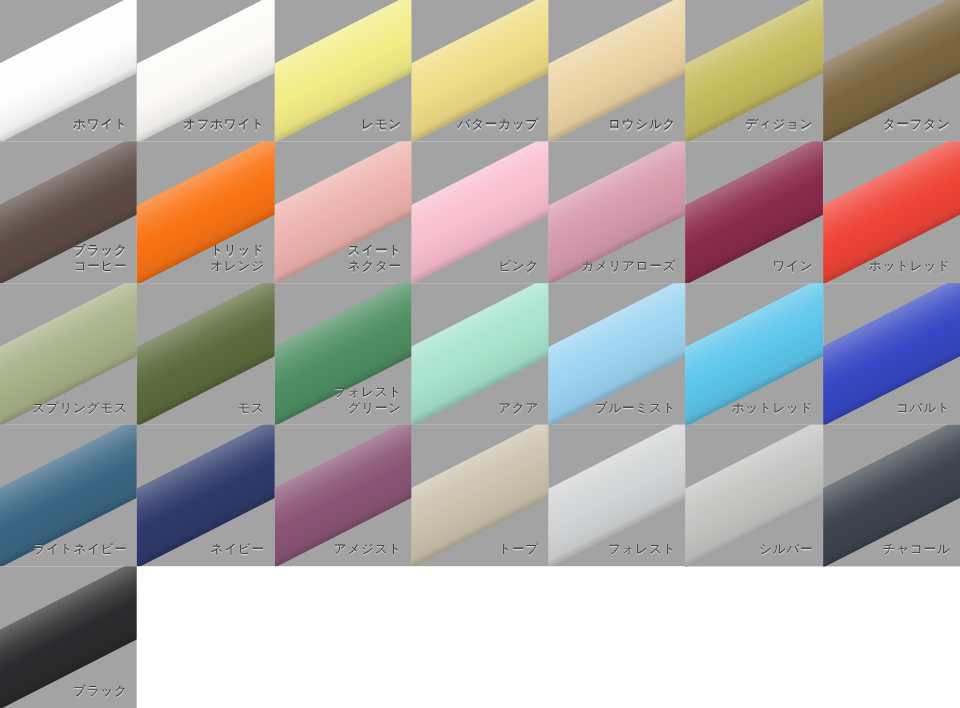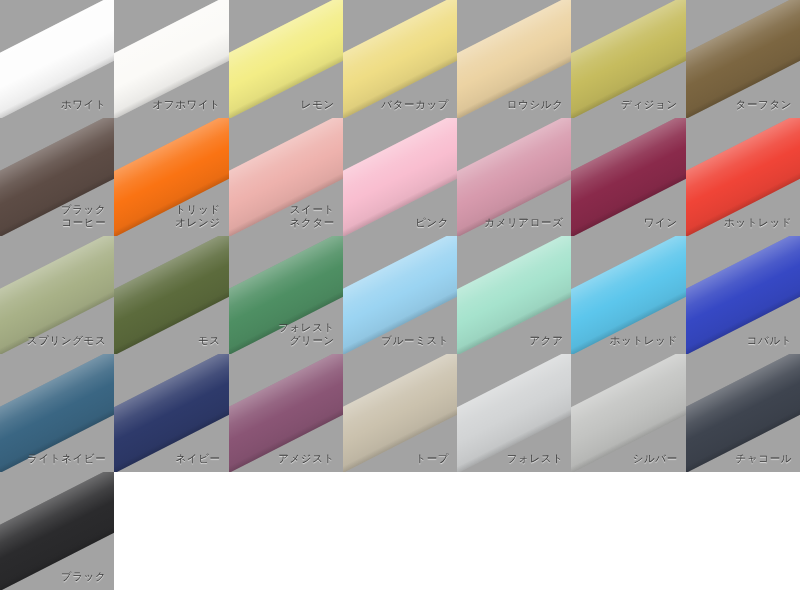--- a/index.html
+++ b/index.html
@@ -225,34 +225,34 @@
         <div class="band" style="background: rgb(78, 143, 99);"></div>
         <div class="sheen"></div>
         <div class="edgeshadow"></div>
       </div>
       <div class="label">フォレスト
 グリーン</div>
     </div>
     <div class="cell">
       <div class="backdrop"></div>
       <div class="ribbon">
+        <div class="band" style="background: rgb(166, 227, 205);"></div>
+        <div class="sheen"></div>
+        <div class="edgeshadow"></div>
+      </div>
+      <div class="label">アクア</div>
+    </div>
+    <div class="cell">
+      <div class="backdrop"></div>
+      <div class="ribbon">
         <div class="band" style="background: rgb(155, 212, 242);"></div>
         <div class="sheen"></div>
         <div class="edgeshadow"></div>
       </div>
       <div class="label">ブルーミスト</div>
-    </div>
-    <div class="cell">
-      <div class="backdrop"></div>
-      <div class="ribbon">
-        <div class="band" style="background: rgb(166, 227, 205);"></div>
-        <div class="sheen"></div>
-        <div class="edgeshadow"></div>
-      </div>
-      <div class="label">アクア</div>
     </div>
     <div class="cell">
       <div class="backdrop"></div>
       <div class="ribbon">
         <div class="band" style="background: rgb(92, 198, 236);"></div>
         <div class="sheen"></div>
         <div class="edgeshadow"></div>
       </div>
       <div class="label">ホットレッド</div>
     </div>

